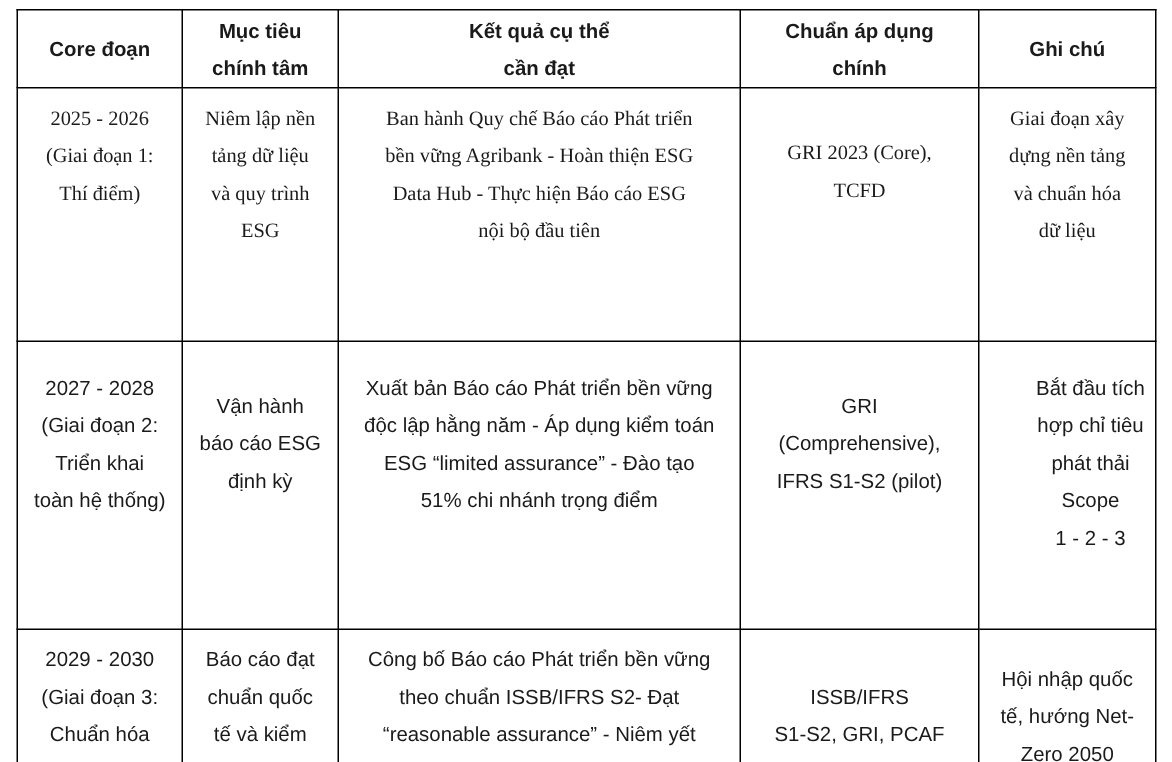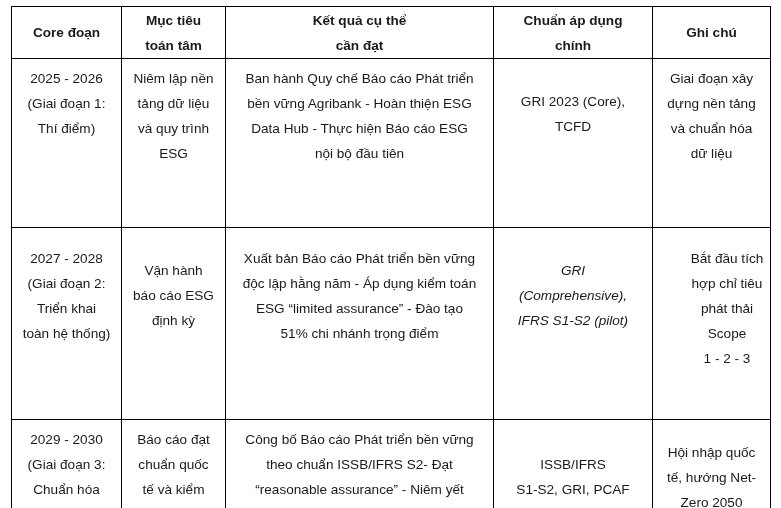--- a/index.html
+++ b/index.html
@@ -29,27 +29,27 @@
       text-align: center;
       vertical-align: middle;
       padding: 0 5px;
       line-height: 25px;
     }
     table.roadmap th {
       font-weight: bold;
       height: 51px;
       line-height: 25px;
     }
-    tr.row-1 td { height: 138px; vertical-align: top; padding-top: 7px; }
+    tr.row-1 td { height: 138px; vertical-align: top; padding-top: 7px; font-family: Liberation Serif, serif; }
     tr.row-2 td { height: 161px; }
     tr.row-3 td { height: 135px; vertical-align: top; padding-top: 7px; }
     tr.row-2 td.c-period,
     tr.row-2 td.c-result { vertical-align: top; padding-top: 18px; text-align: center; }
     tr.row-2 td.c-goal { vertical-align: top; padding-top: 30px; }
-    tr.row-2 td.c-standard { vertical-align: top; padding-top: 30px; font-style: italic; }
+    tr.row-2 td.c-standard { vertical-align: top; padding-top: 30px; }
     tr.row-2 td.c-note { vertical-align: top; padding-top: 18px; padding-left: 36px; }
     tr.row-1 td.c-standard { vertical-align: top; padding-top: 30px; }
     tr.row-3 td.c-standard { vertical-align: top; padding-top: 32px; }
     tr.row-3 td.c-note { vertical-align: top; padding-top: 20px; }
     col.col-period { width: 110px; }
     col.col-goal { width: 104px; }
     col.col-result { width: 268px; }
     col.col-standard { width: 159px; }
     col.col-note { width: 118px; }
     .cell-text { white-space: pre-line; }
@@ -62,21 +62,21 @@
     <col class="col-period">
     <col class="col-goal">
     <col class="col-result">
     <col class="col-standard">
     <col class="col-note">
   </colgroup>
   <thead>
     <tr>
       <th><span class="cell-text">Core đoạn</span></th>
       <th><span class="cell-text">Mục tiêu
-toán tâm</span></th>
+chính tâm</span></th>
       <th><span class="cell-text">Kết quả cụ thể
 cần đạt</span></th>
       <th><span class="cell-text">Chuẩn áp dụng
 chính</span></th>
       <th><span class="cell-text">Ghi chú</span></th>
     </tr>
   </thead>
   <tbody>
     <tr class="row-1">
       <td class="c-period"><span class="cell-text">2025 - 2026

